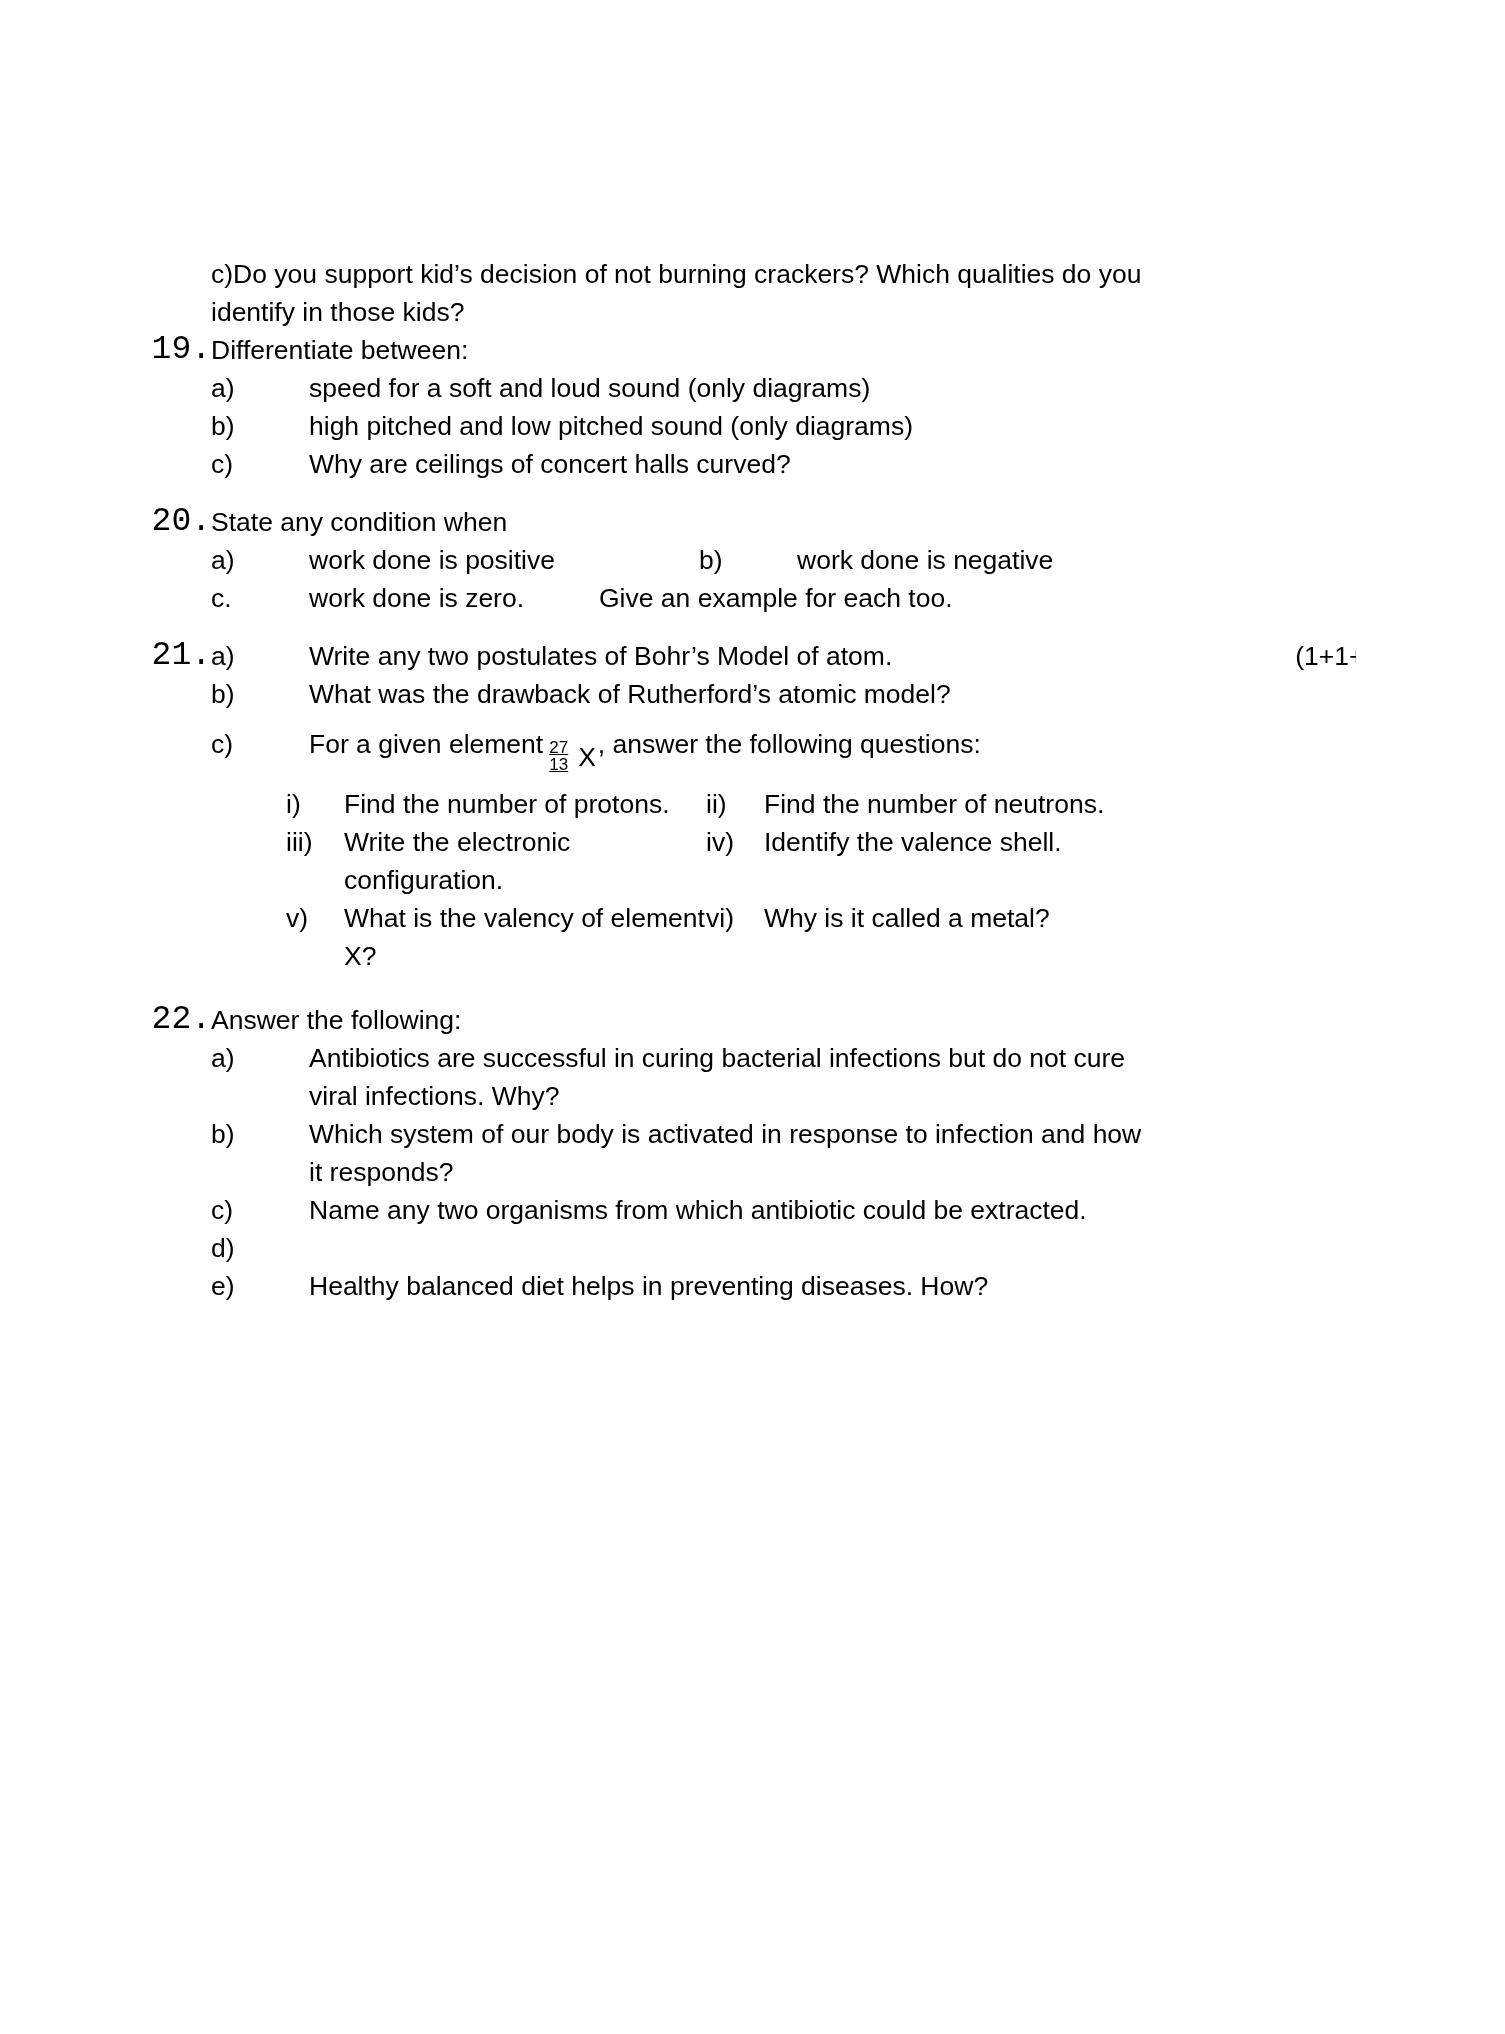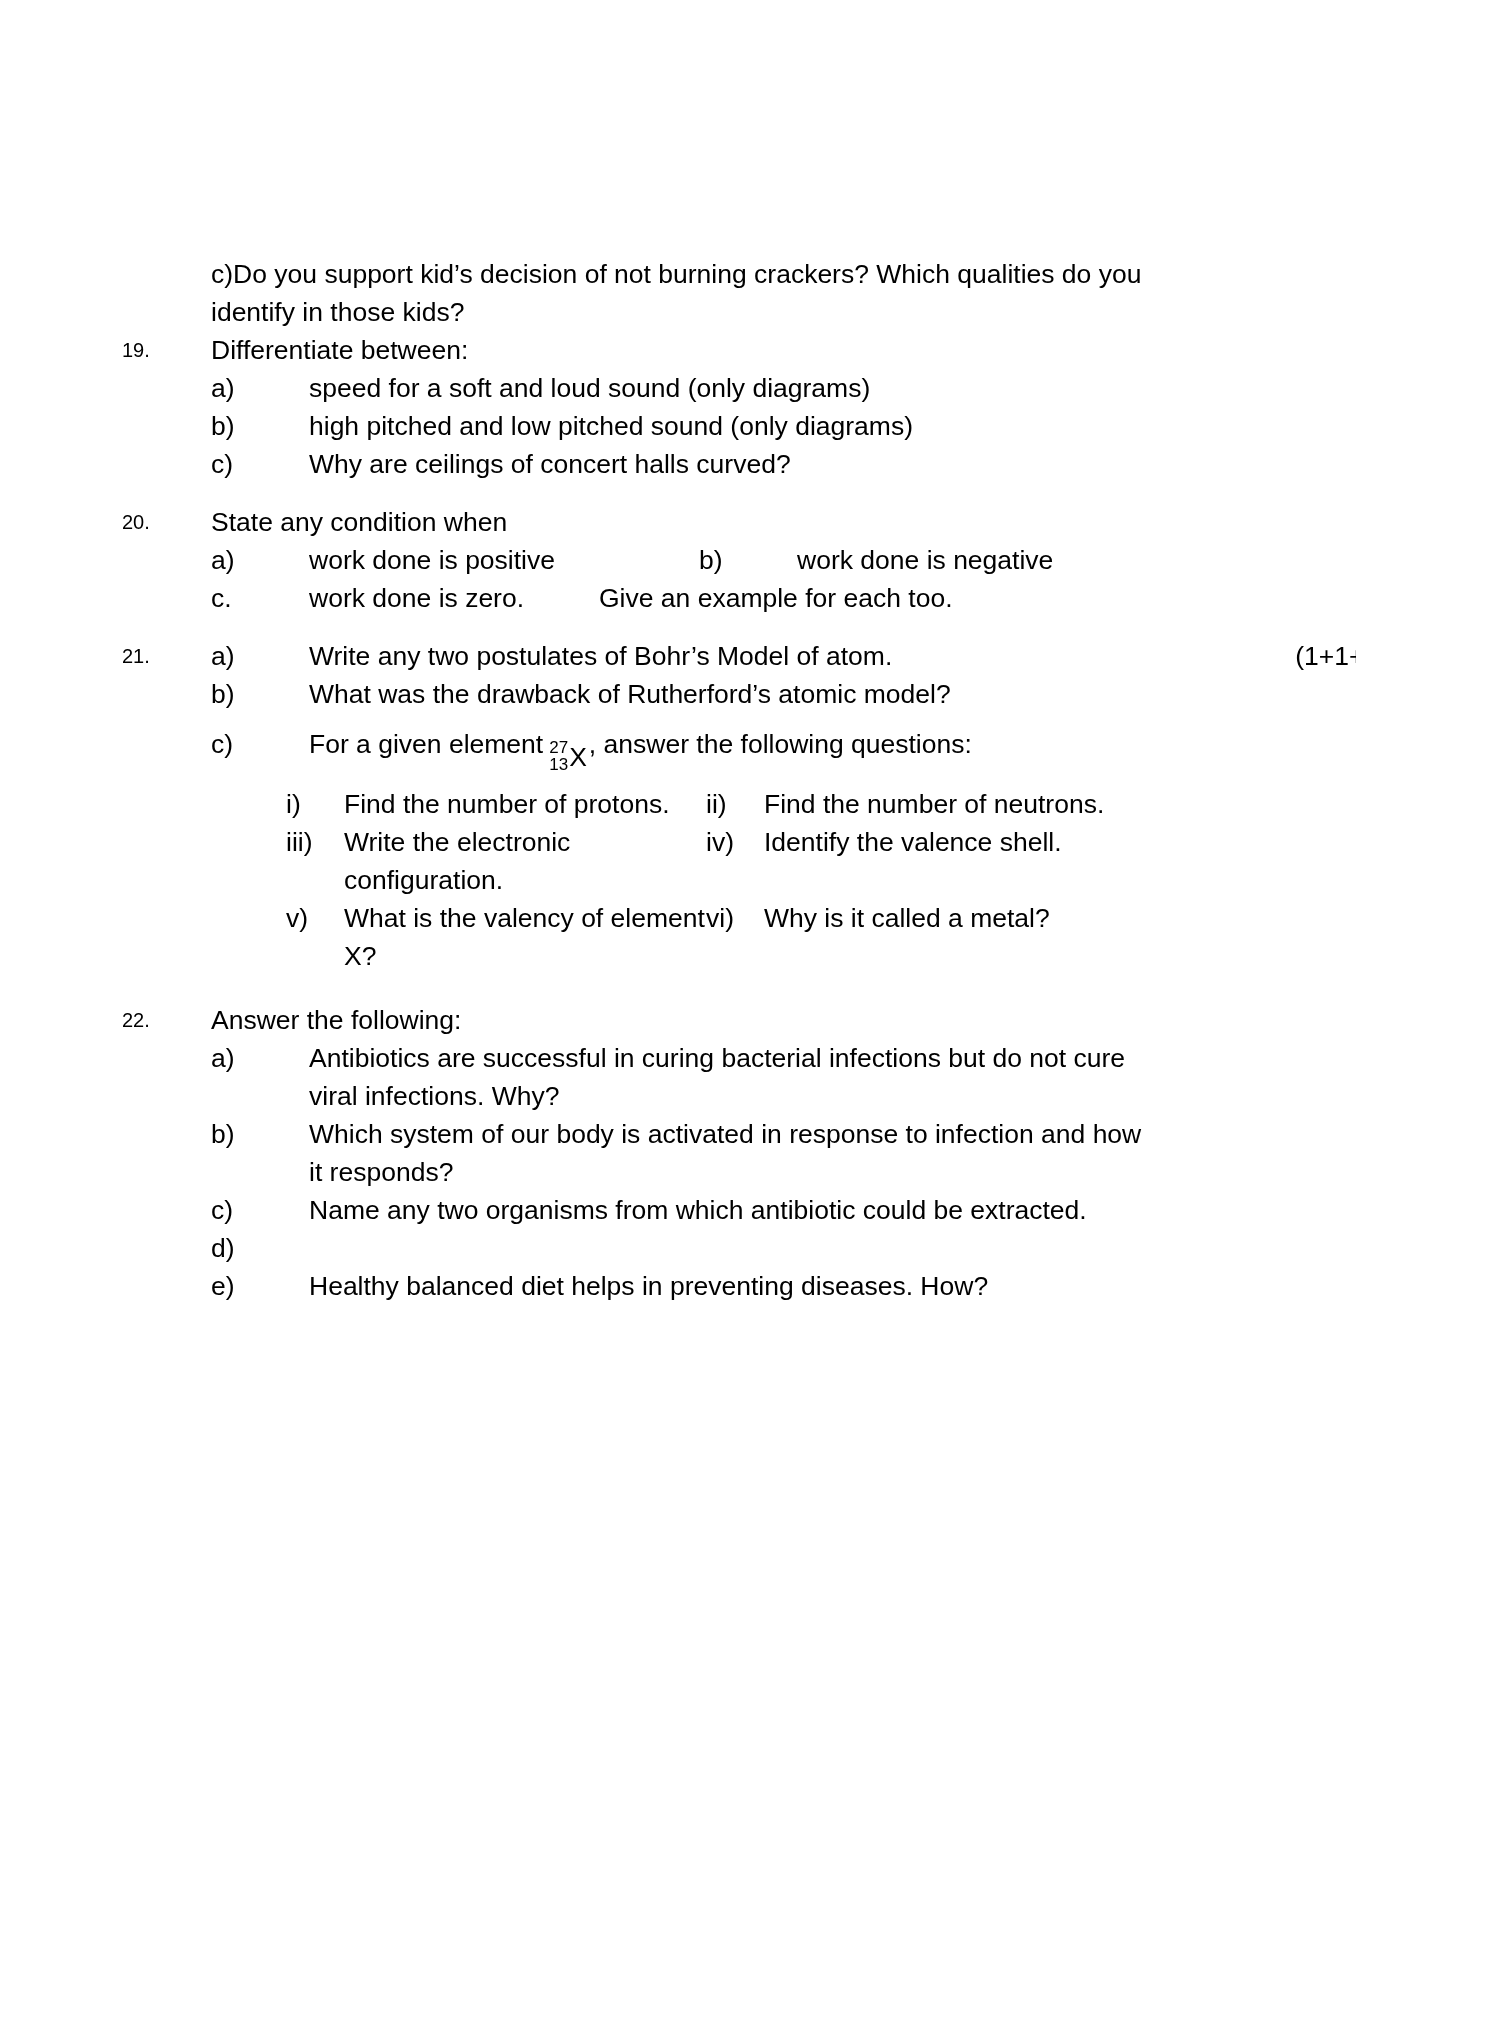--- a/index.html
+++ b/index.html
@@ -36,26 +36,27 @@
   }
 
   
   .qrow {
     display: flex;
     align-items: flex-start;
     width: 100%;
   }
   .num {
     flex: 0 0 93px;
-    font-size: 20px;
-    line-height: 38px;
-    text-align: left;
+    font-size: 33px;
+    line-height: 38px;
+    text-align: right;
     padding-left: 4px;
     box-sizing: border-box;
     white-space: nowrap;
+    font-family: Liberation Mono, monospace;
   }
   .sub {
     flex: 0 0 98px;
     font-size: 26.5px;
     line-height: 38px;
     box-sizing: border-box;
     white-space: nowrap;
   }
   .txt {
     flex: 1 1 auto;
@@ -132,23 +133,24 @@
     position: relative;
     top: 1px;
     margin: 0 2px 0 6px;
   }
   .isotope .nums {
     display: inline-flex;
     flex-direction: column;
     align-items: flex-start;
     font-size: 17px;
     line-height: 17px;
-    margin-right: 1px;
+    margin-right: 10px;
     position: relative;
     top: -1px;
+    text-decoration: underline;
   }
   .isotope .sym {
     font-size: 26.5px;
     line-height: 26.5px;
   }
   .isotope-tail {
     font-size: 26.5px;
   }
 </style>
 </head>

